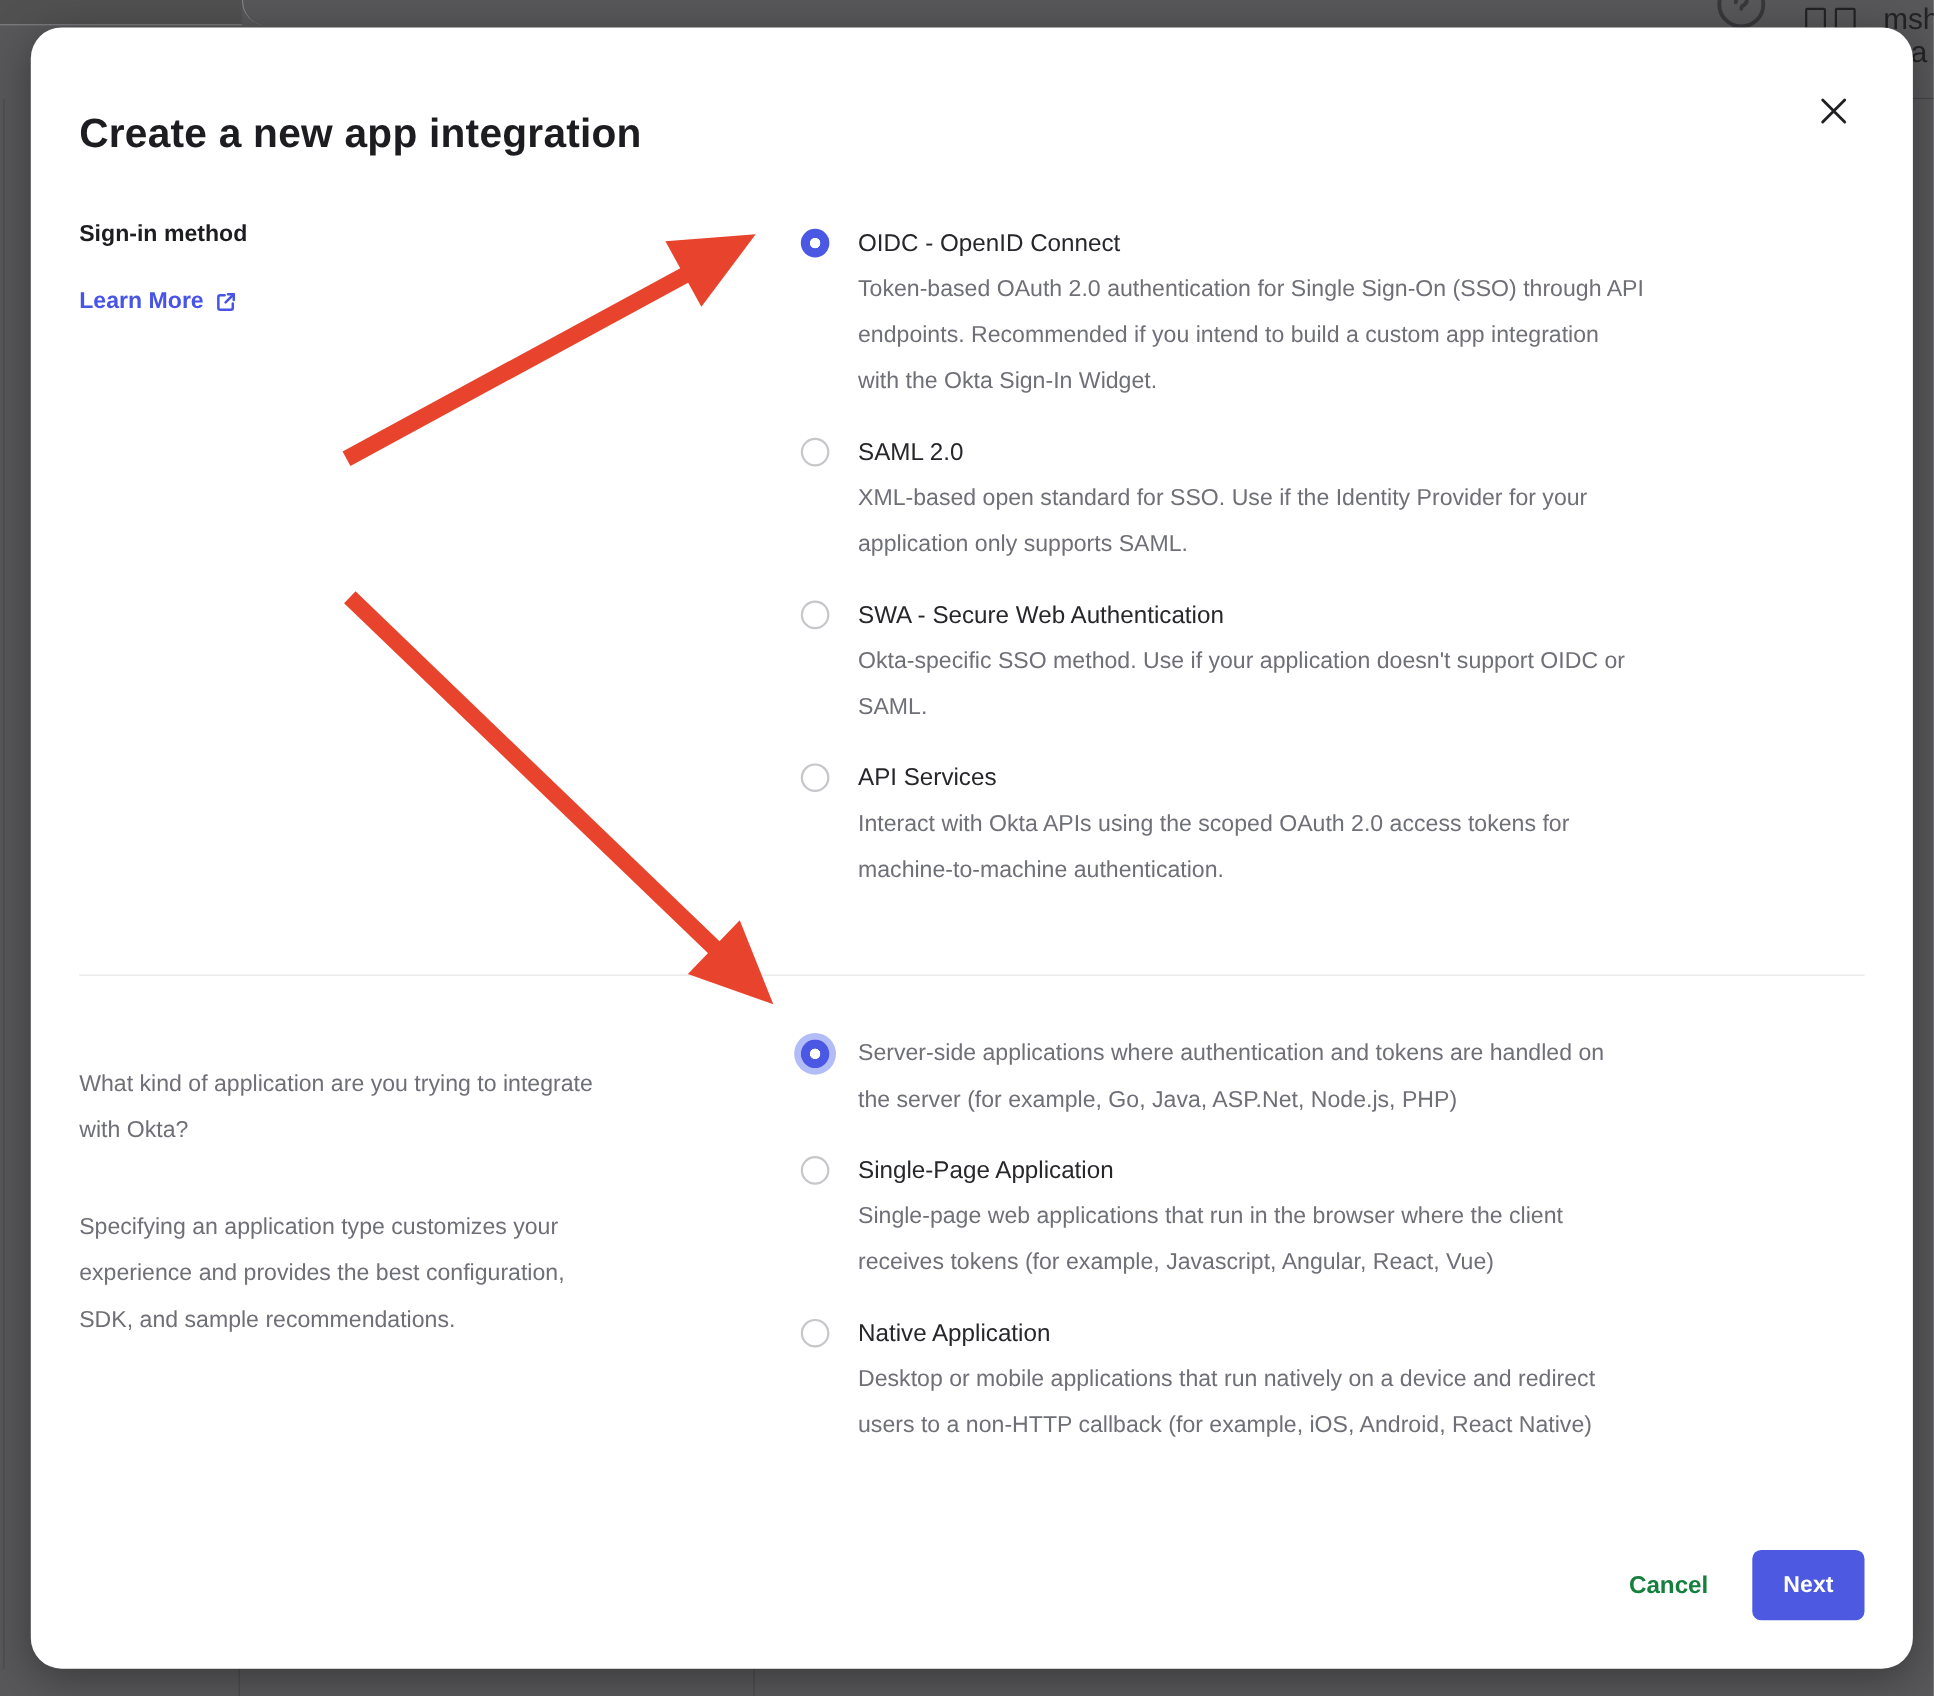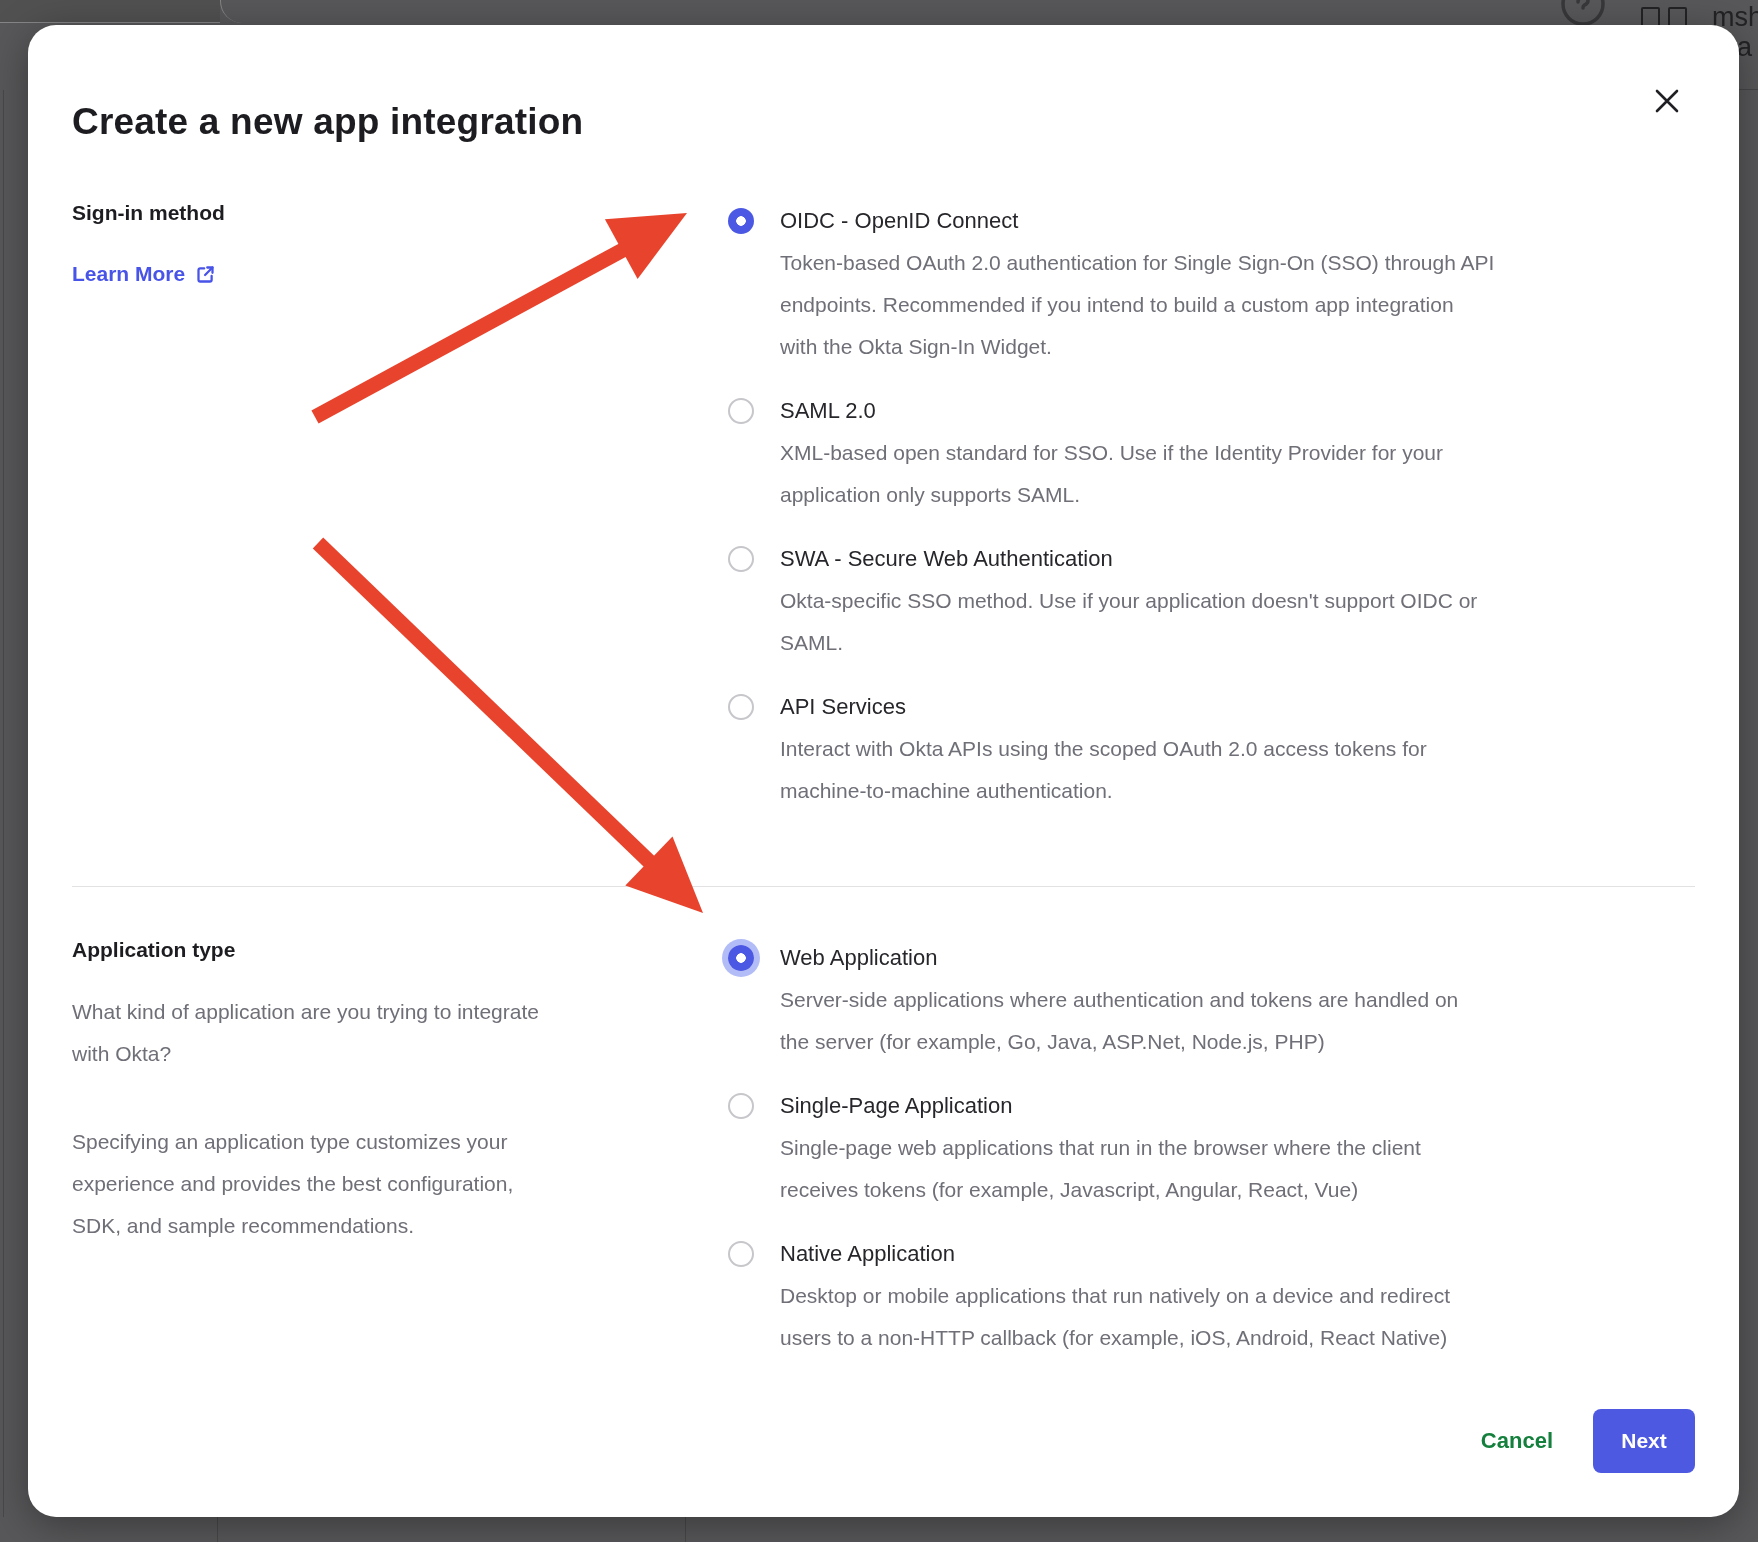--- a/index.html
+++ b/index.html
@@ -168,37 +168,35 @@
             <div class="option-desc">machine-to-machine authentication.</div>
           </div>
         </div>
       </div>
     </div>
 
     <hr class="divider">
 
     <div class="section section-2">
       <div class="col-left">
-        <p class="col-heading">Application type</p>
         <p class="col-para para-1">
           <span>What kind of application are you trying to integrate</span><br>
           <span>with Okta?</span>
         </p>
         <p class="col-para para-2">
           <span>Specifying an application type customizes your</span><br>
           <span>experience and provides the best configuration,</span><br>
           <span>SDK, and sample recommendations.</span>
         </p>
       </div>
 
       <div class="col-right">
         <div class="option">
           <span class="radio radio-on radio-halo"></span>
           <div class="option-body">
-            <div class="option-label">Web Application</div>
             <div class="option-desc">Server-side applications where authentication and tokens are handled on</div>
             <div class="option-desc">the server (for example, Go, Java, ASP.Net, Node.js, PHP)</div>
           </div>
         </div>
 
         <div class="option">
           <span class="radio radio-off"></span>
           <div class="option-body">
             <div class="option-label">Single-Page Application</div>
             <div class="option-desc">Single-page web applications that run in the browser where the client</div>

